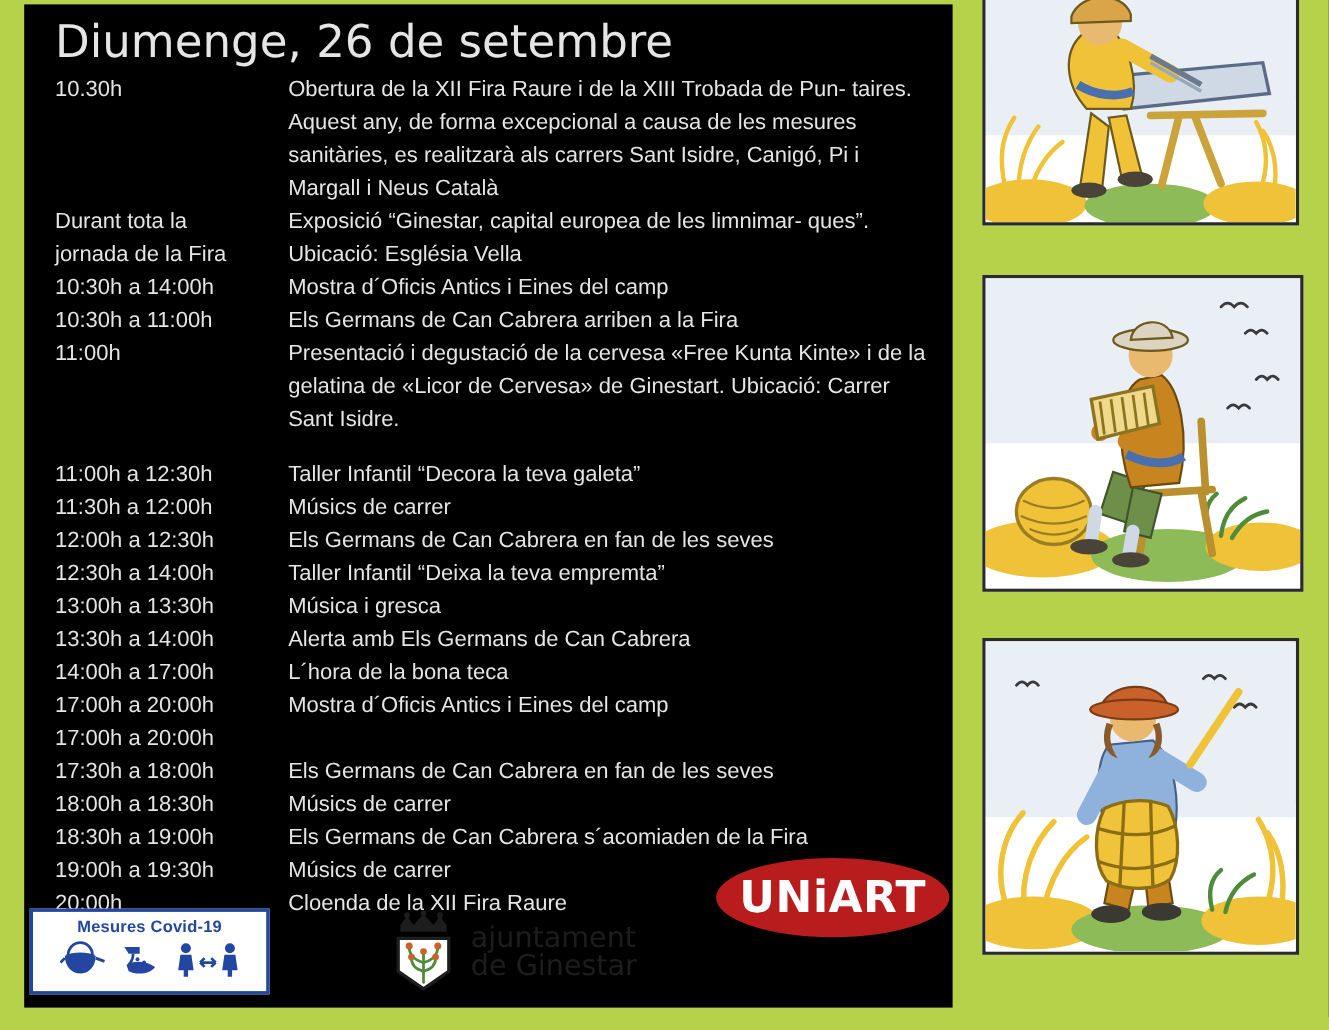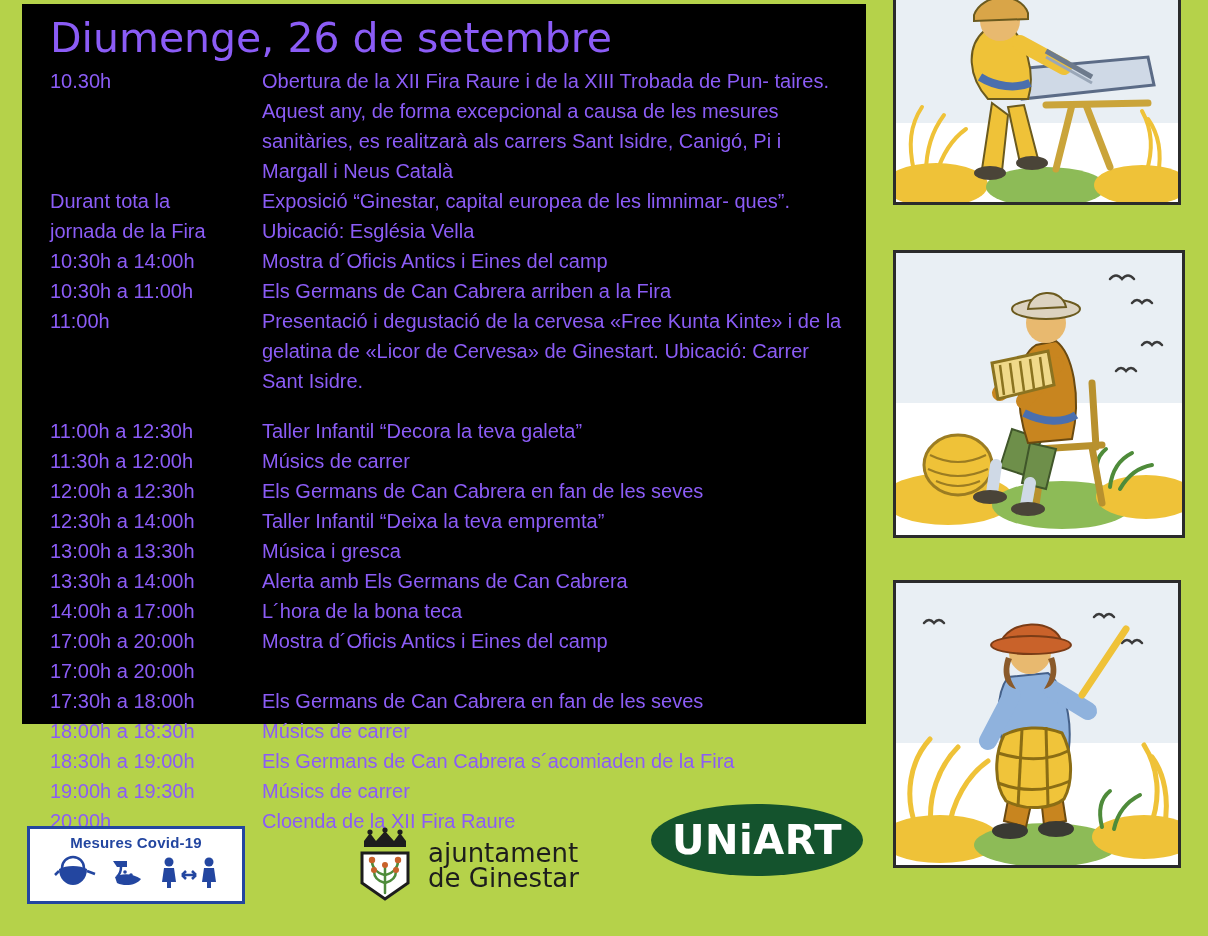--- a/index.html
+++ b/index.html
@@ -19,23 +19,23 @@
     width: 1208px;
     height: 936px;
   }
 
   
   .program-panel {
     position: absolute;
     left: 22px;
     top: 4px;
     width: 844px;
-    height: 720px;
+    height: 912px;
     background: #000000;
-    color: #8b5cf6;
+    color: #e5e5e5;
     box-sizing: border-box;
     padding: 6px 14px 8px 14px;
   }
   .program-title {
     font-size: 41px;
     line-height: 52px;
     font-weight: normal;
     letter-spacing: 0px;
     margin: 2px 0 2px 14px;
     font-family: "DejaVu Sans", sans-serif;
@@ -121,24 +121,24 @@
   .ajt-text {
     line-height: 25px;
     font-size: 26px;
     color: #1d1d1d;
     font-family: "DejaVu Sans", sans-serif;
   }
 
   .uniart {
     position: absolute;
     left: 651px;
-    top: 804px;
+    top: 780px;
     width: 212px;
     height: 72px;
-    background: #14532d;
+    background: #b91c1c;
     border-radius: 50%;
     display: flex;
     align-items: center;
     justify-content: center;
   }
   .uniart-text {
     color: #ffffff;
     font-size: 40px;
     font-weight: bold;
     letter-spacing: 0.5px;

